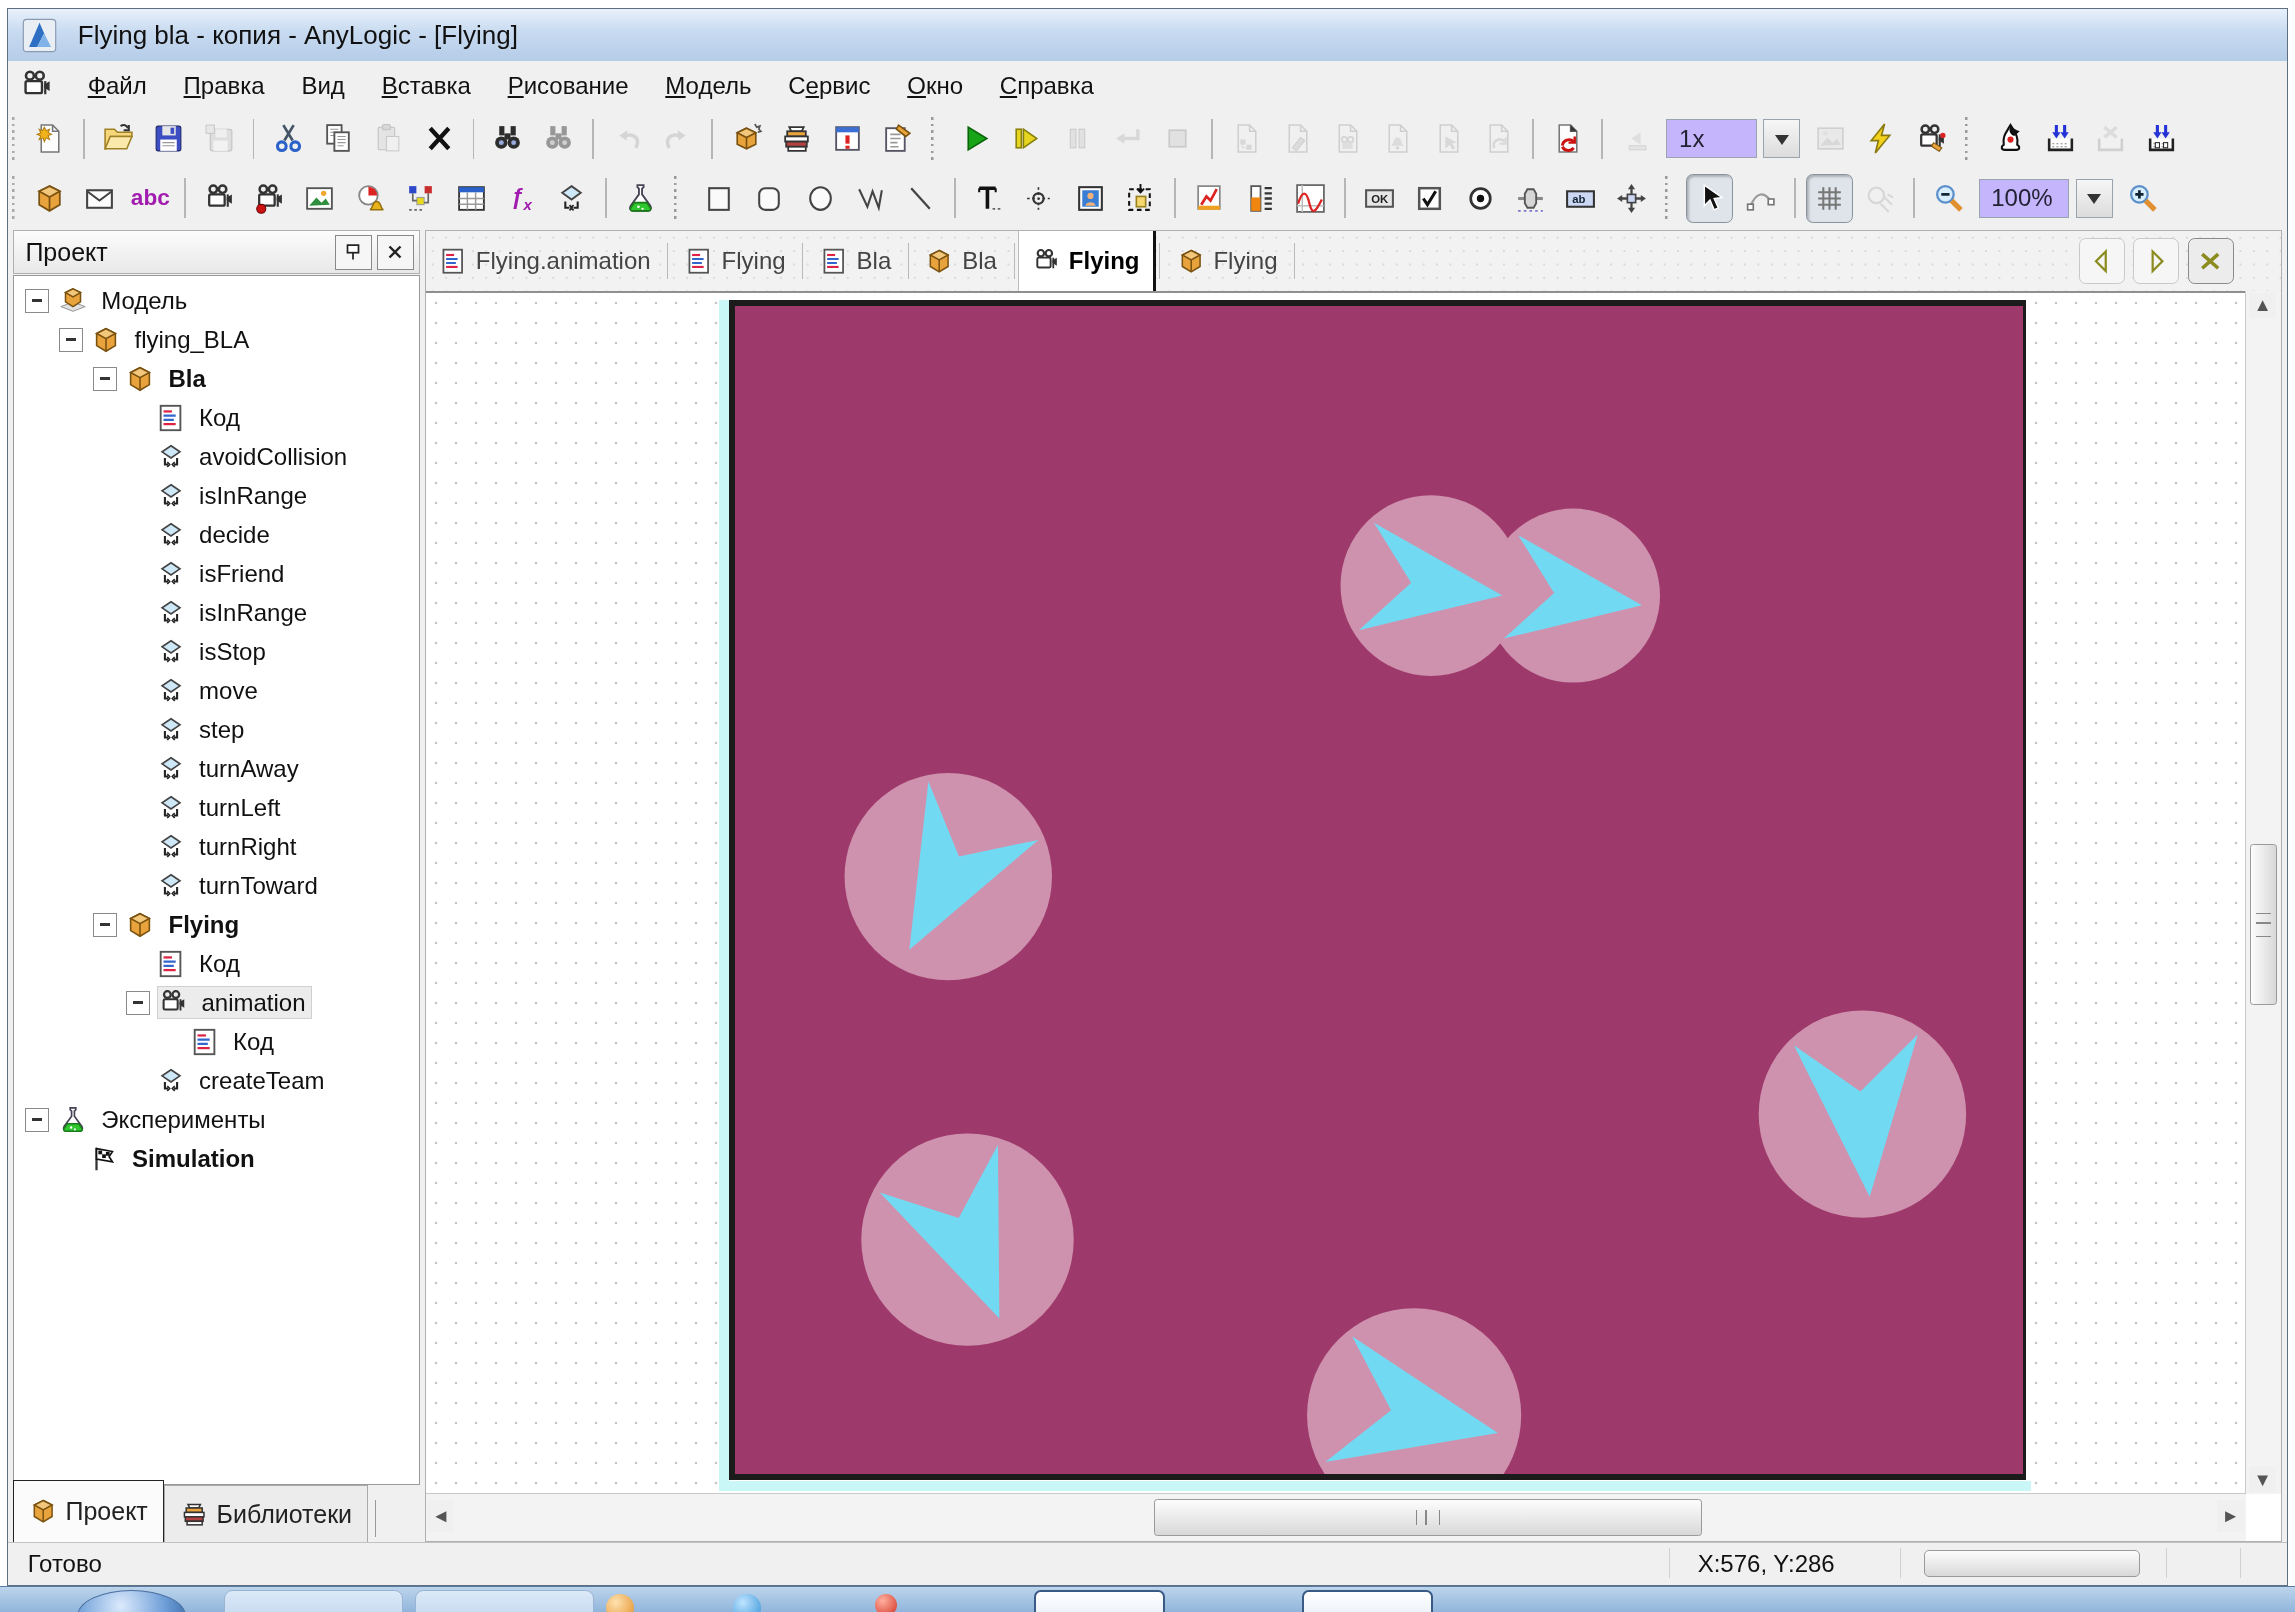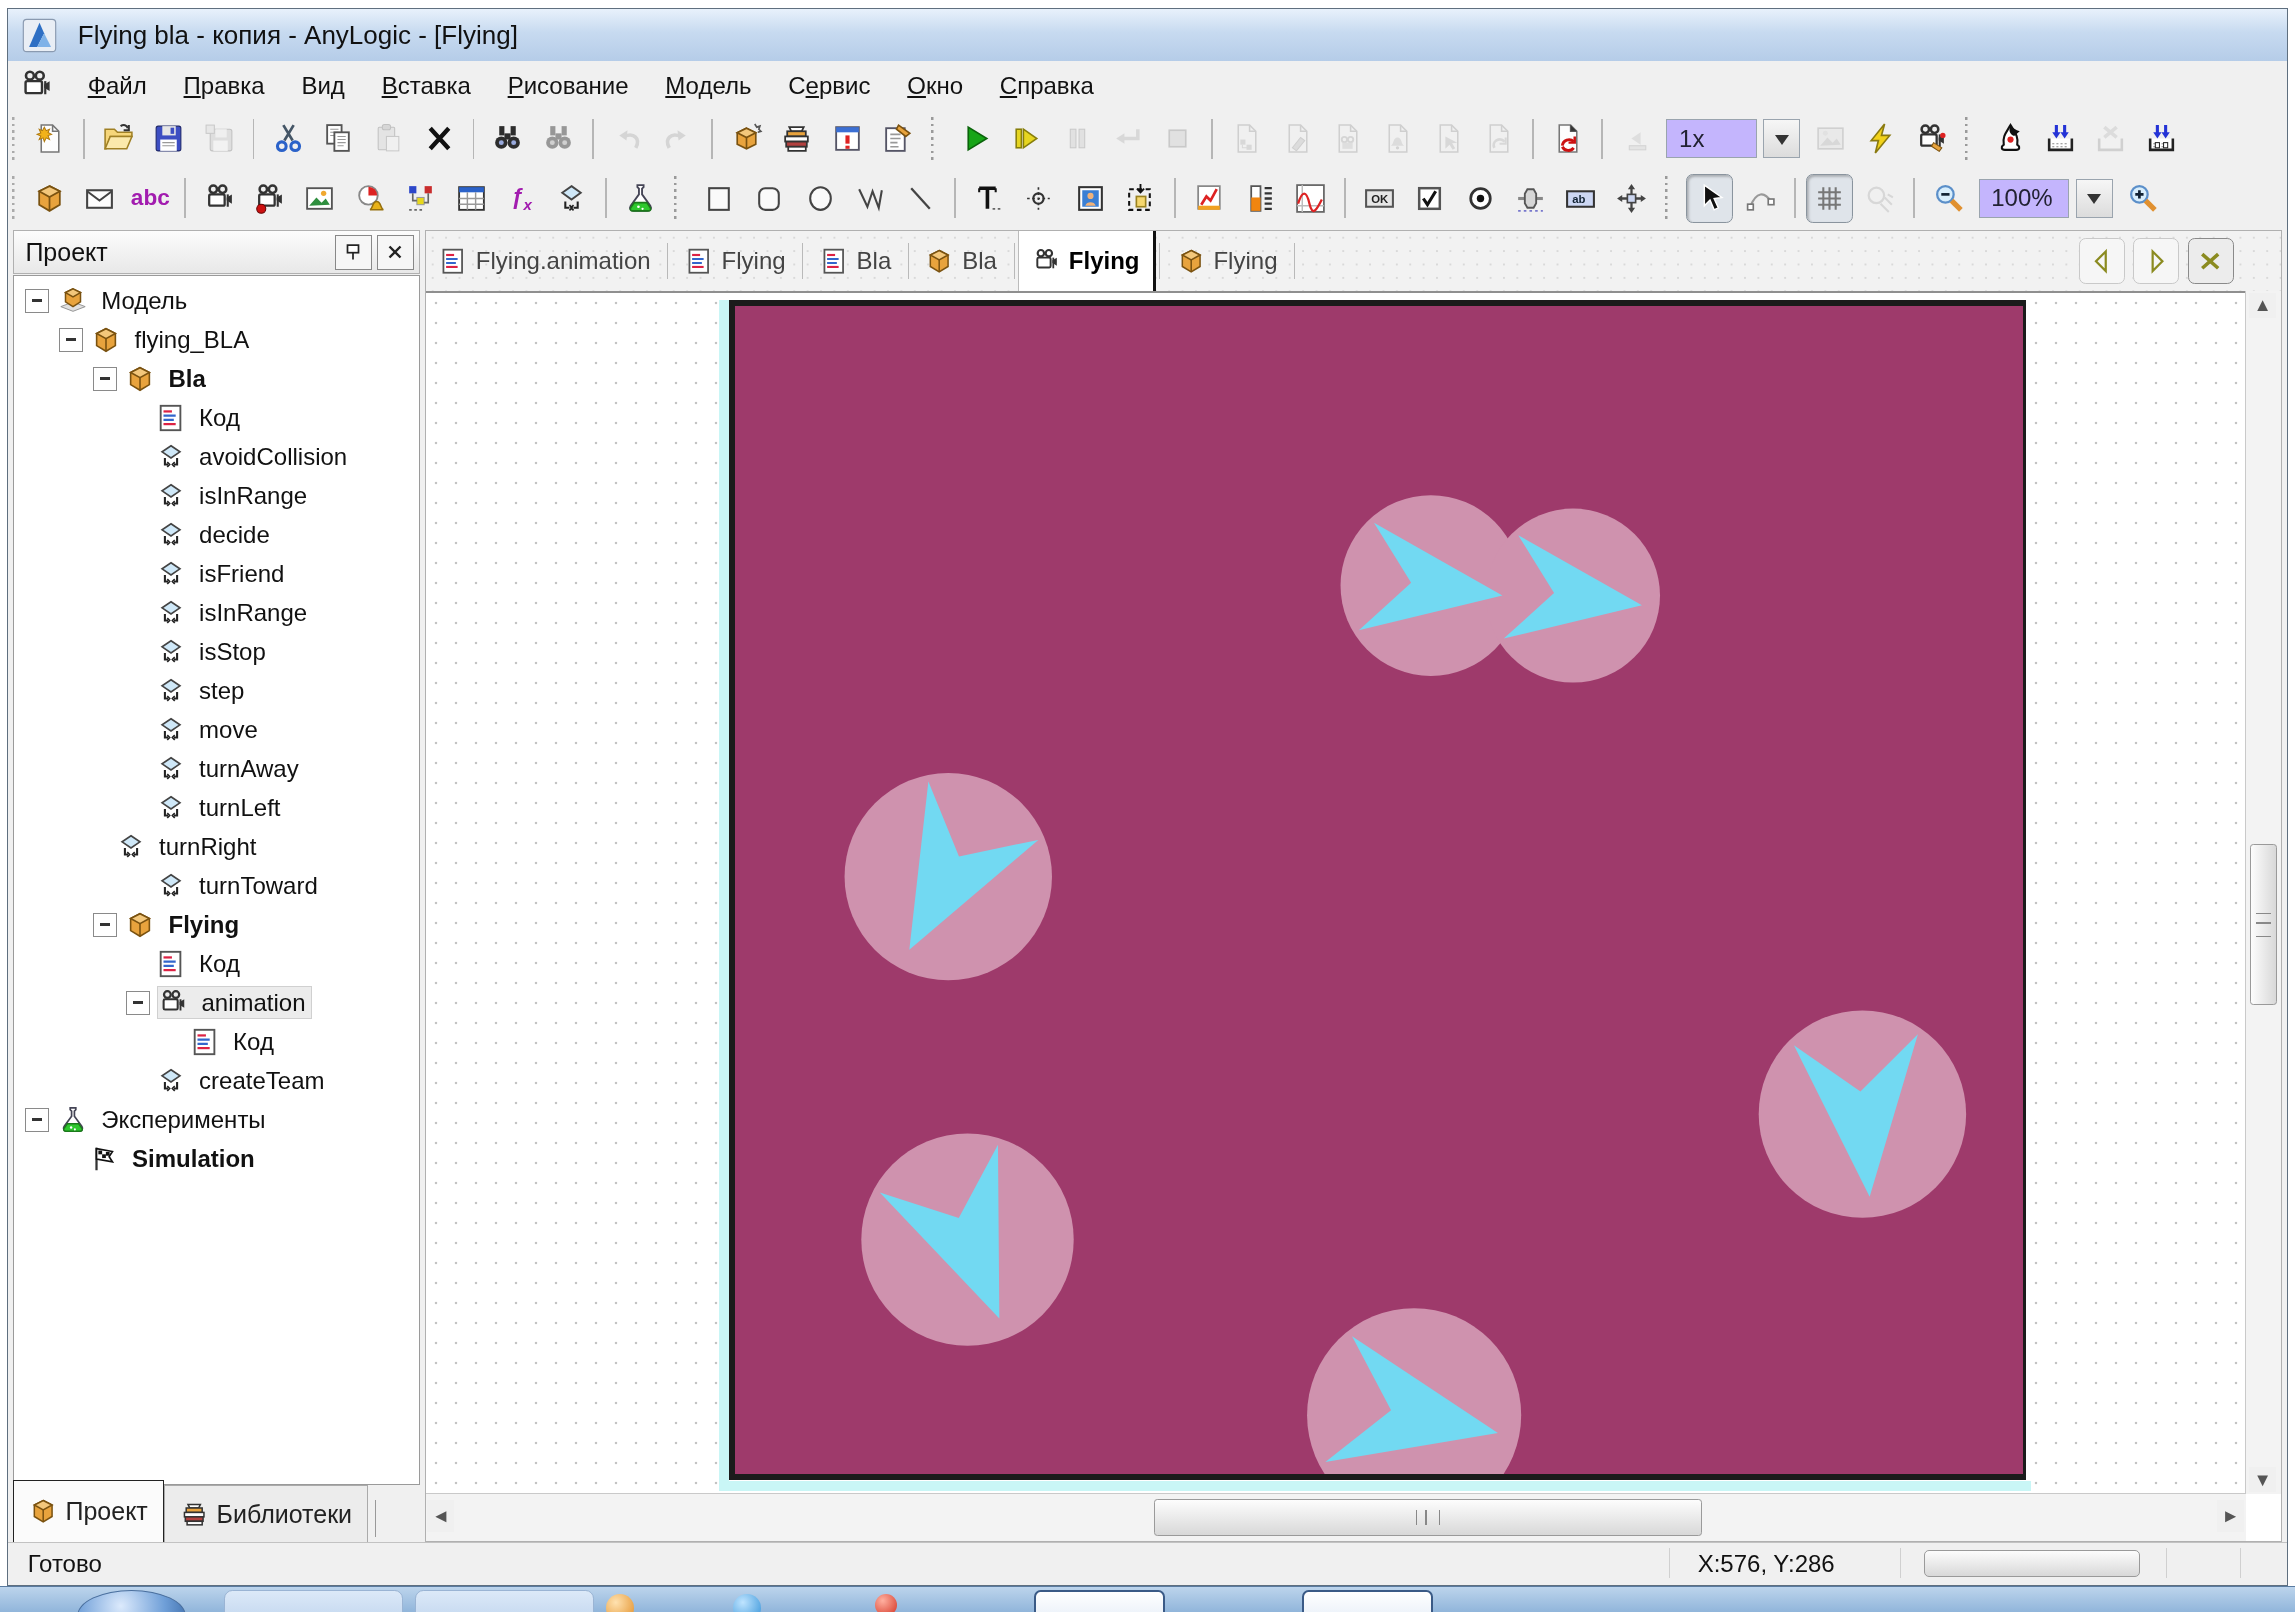--- a/index.html
+++ b/index.html
@@ -796,57 +796,57 @@
             </span>
           </div>
           <div class="trow" style="padding-left: 112px;">
             <span class="noexp"></span>
             <span style="display: inline-flex; align-items: center;">
               <span class="ticon"><svg viewBox="0 0 32 32">
                   <path d="M16 4l9.5 6.5L16 17l-9.5-6.5z" fill="#cfe8f8" stroke="#444" stroke-width="1.8"></path>
                   <path d="M9.5 17v7h3.5M22.5 17v7H19" fill="none" stroke="#222" stroke-width="2.2"></path>
                   <path d="M12 21.5l2.5 2.5-2.5 2.5M20 21.5L17.5 24l2.5 2.5" fill="none" stroke="#222" stroke-width="1.8"></path>
                 </svg></span>
+              <span class="tlabel">move</span>
+            </span>
+          </div>
+          <div class="trow" style="padding-left: 112px;">
+            <span class="noexp"></span>
+            <span style="display: inline-flex; align-items: center;">
+              <span class="ticon"><svg viewBox="0 0 32 32">
+                  <path d="M16 4l9.5 6.5L16 17l-9.5-6.5z" fill="#cfe8f8" stroke="#444" stroke-width="1.8"></path>
+                  <path d="M9.5 17v7h3.5M22.5 17v7H19" fill="none" stroke="#222" stroke-width="2.2"></path>
+                  <path d="M12 21.5l2.5 2.5-2.5 2.5M20 21.5L17.5 24l2.5 2.5" fill="none" stroke="#222" stroke-width="1.8"></path>
+                </svg></span>
               <span class="tlabel">step</span>
             </span>
           </div>
           <div class="trow" style="padding-left: 112px;">
             <span class="noexp"></span>
             <span style="display: inline-flex; align-items: center;">
               <span class="ticon"><svg viewBox="0 0 32 32">
                   <path d="M16 4l9.5 6.5L16 17l-9.5-6.5z" fill="#cfe8f8" stroke="#444" stroke-width="1.8"></path>
                   <path d="M9.5 17v7h3.5M22.5 17v7H19" fill="none" stroke="#222" stroke-width="2.2"></path>
                   <path d="M12 21.5l2.5 2.5-2.5 2.5M20 21.5L17.5 24l2.5 2.5" fill="none" stroke="#222" stroke-width="1.8"></path>
                 </svg></span>
-              <span class="tlabel">move</span>
-            </span>
-          </div>
-          <div class="trow" style="padding-left: 112px;">
-            <span class="noexp"></span>
-            <span style="display: inline-flex; align-items: center;">
-              <span class="ticon"><svg viewBox="0 0 32 32">
-                  <path d="M16 4l9.5 6.5L16 17l-9.5-6.5z" fill="#cfe8f8" stroke="#444" stroke-width="1.8"></path>
-                  <path d="M9.5 17v7h3.5M22.5 17v7H19" fill="none" stroke="#222" stroke-width="2.2"></path>
-                  <path d="M12 21.5l2.5 2.5-2.5 2.5M20 21.5L17.5 24l2.5 2.5" fill="none" stroke="#222" stroke-width="1.8"></path>
-                </svg></span>
               <span class="tlabel">turnAway</span>
             </span>
           </div>
           <div class="trow" style="padding-left: 112px;">
             <span class="noexp"></span>
             <span style="display: inline-flex; align-items: center;">
               <span class="ticon"><svg viewBox="0 0 32 32">
                   <path d="M16 4l9.5 6.5L16 17l-9.5-6.5z" fill="#cfe8f8" stroke="#444" stroke-width="1.8"></path>
                   <path d="M9.5 17v7h3.5M22.5 17v7H19" fill="none" stroke="#222" stroke-width="2.2"></path>
                   <path d="M12 21.5l2.5 2.5-2.5 2.5M20 21.5L17.5 24l2.5 2.5" fill="none" stroke="#222" stroke-width="1.8"></path>
                 </svg></span>
               <span class="tlabel">turnLeft</span>
             </span>
           </div>
-          <div class="trow" style="padding-left: 72px;">
+          <div class="trow" style="padding-left: 112px;">
             <span class="noexp"></span>
             <span style="display: inline-flex; align-items: center;">
               <span class="ticon"><svg viewBox="0 0 32 32">
                   <path d="M16 4l9.5 6.5L16 17l-9.5-6.5z" fill="#cfe8f8" stroke="#444" stroke-width="1.8"></path>
                   <path d="M9.5 17v7h3.5M22.5 17v7H19" fill="none" stroke="#222" stroke-width="2.2"></path>
                   <path d="M12 21.5l2.5 2.5-2.5 2.5M20 21.5L17.5 24l2.5 2.5" fill="none" stroke="#222" stroke-width="1.8"></path>
                 </svg></span>
               <span class="tlabel">turnRight</span>
             </span>
           </div>

